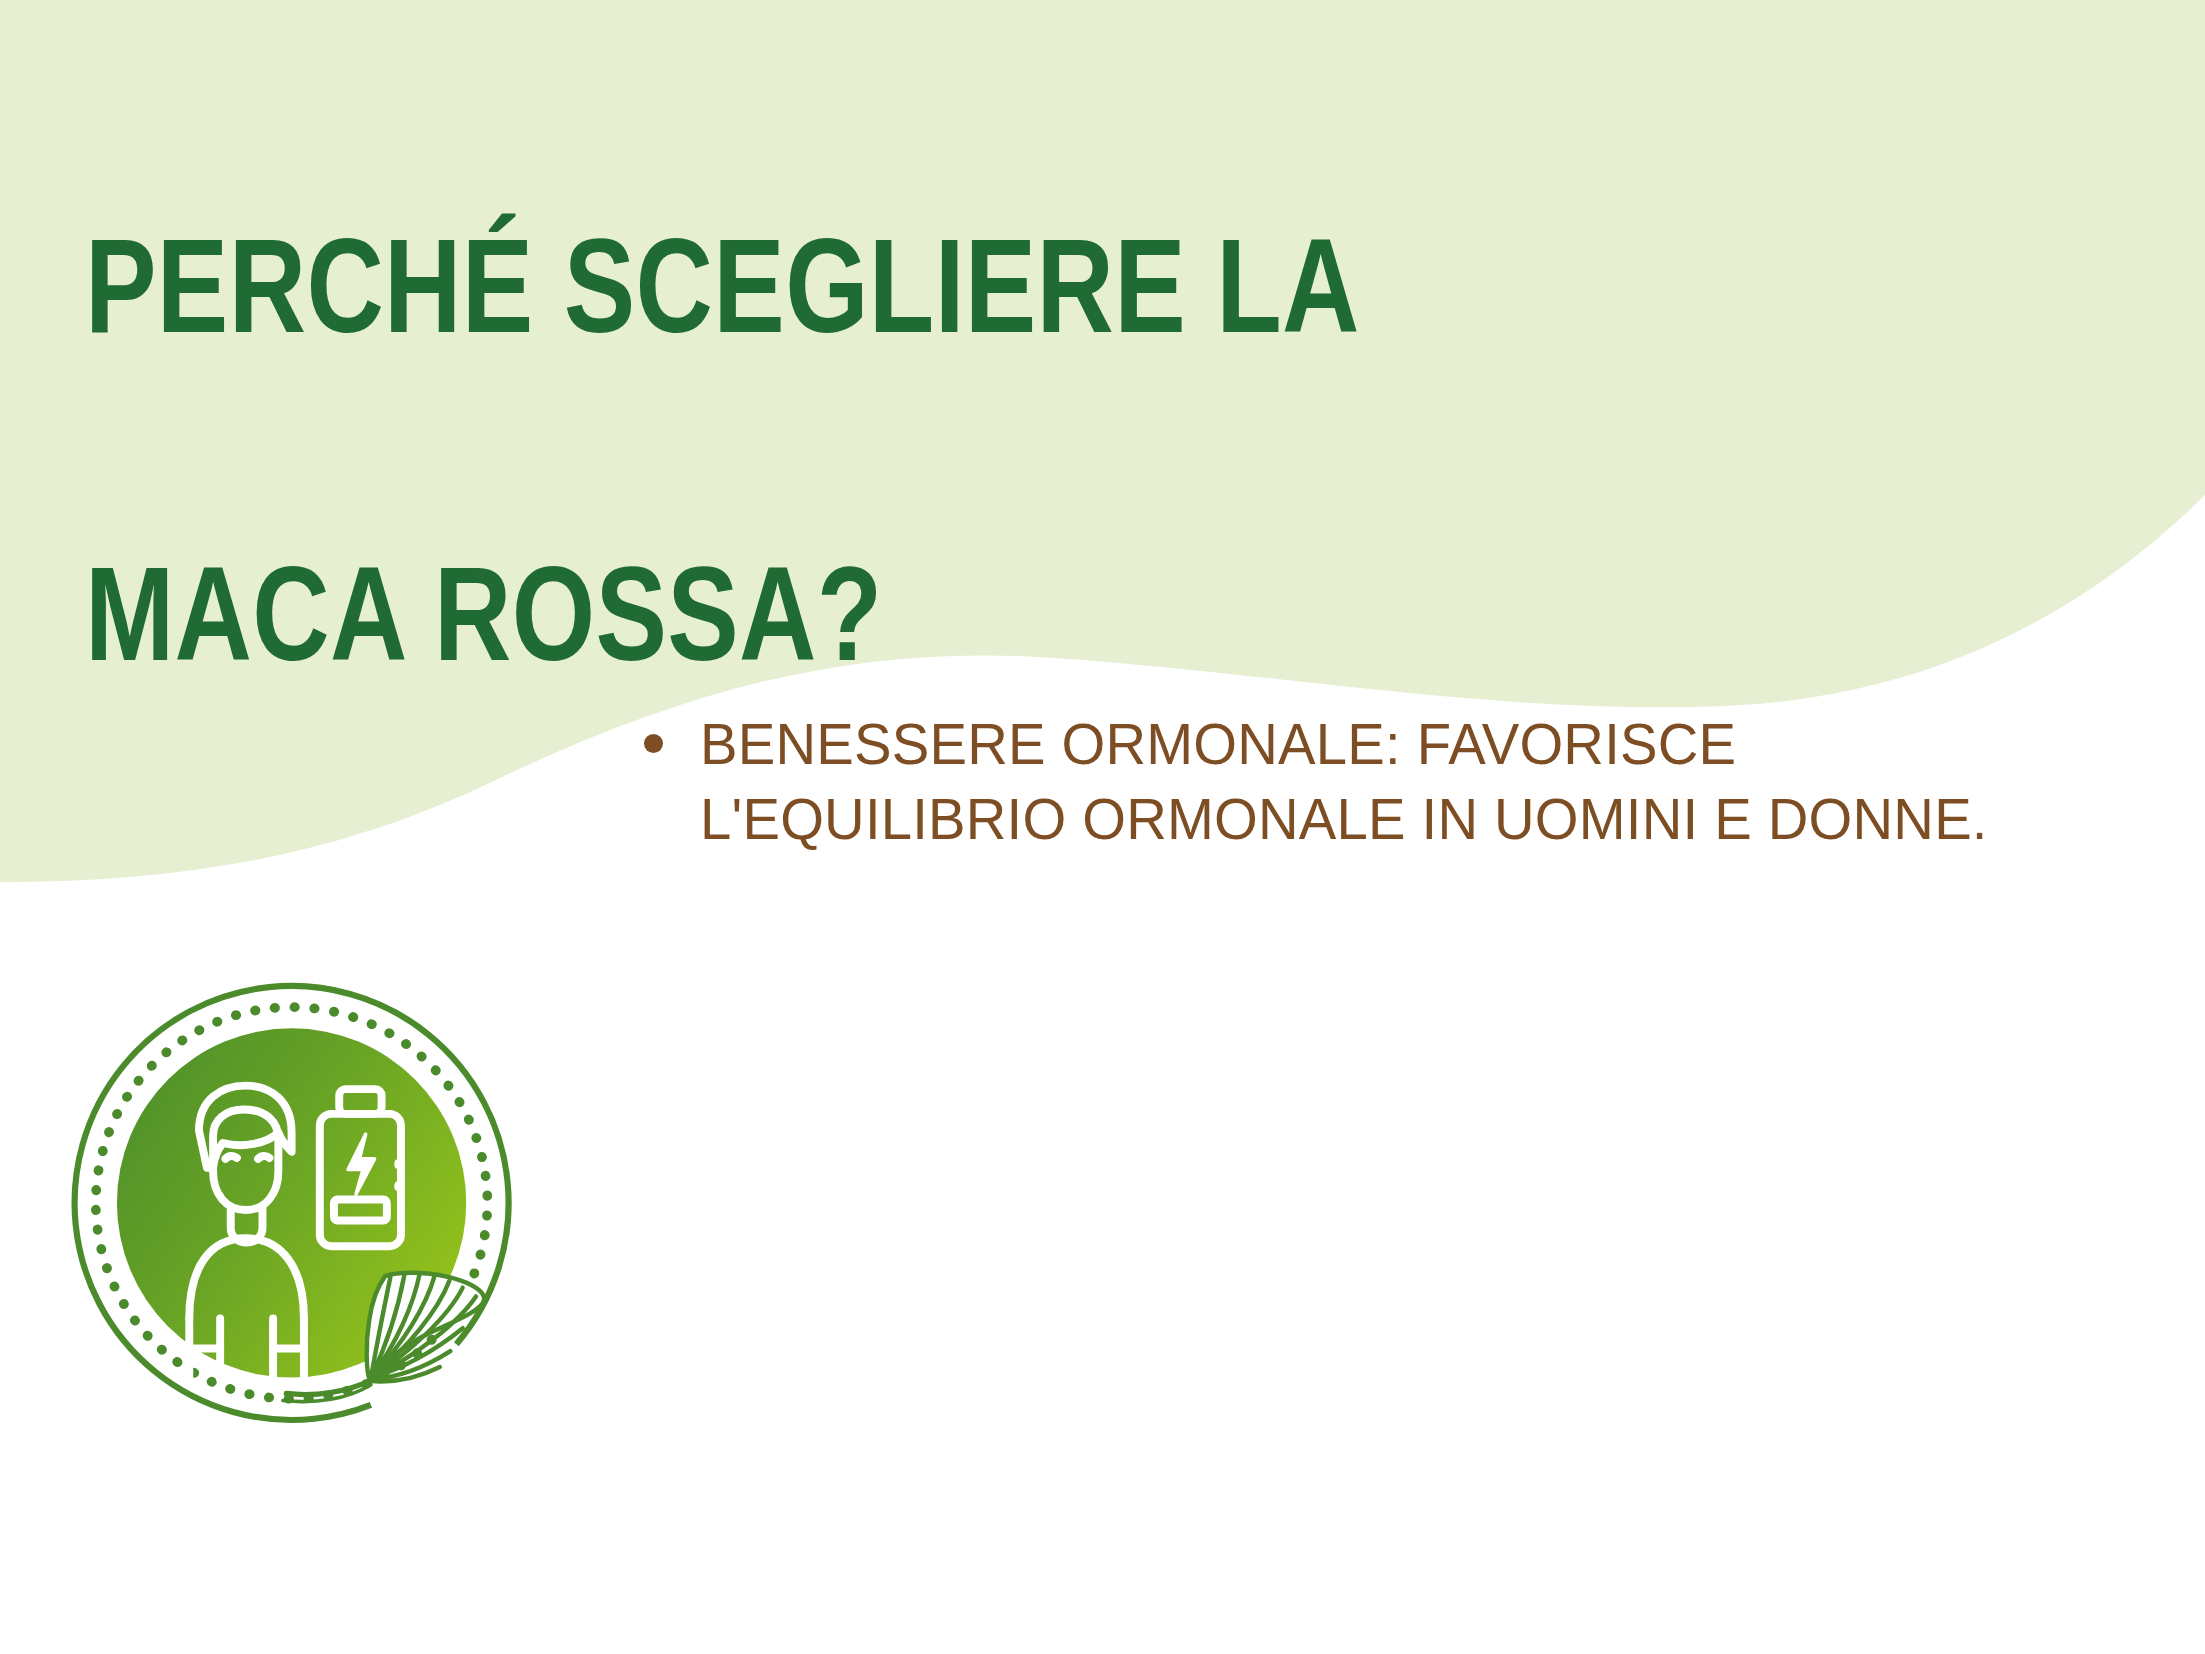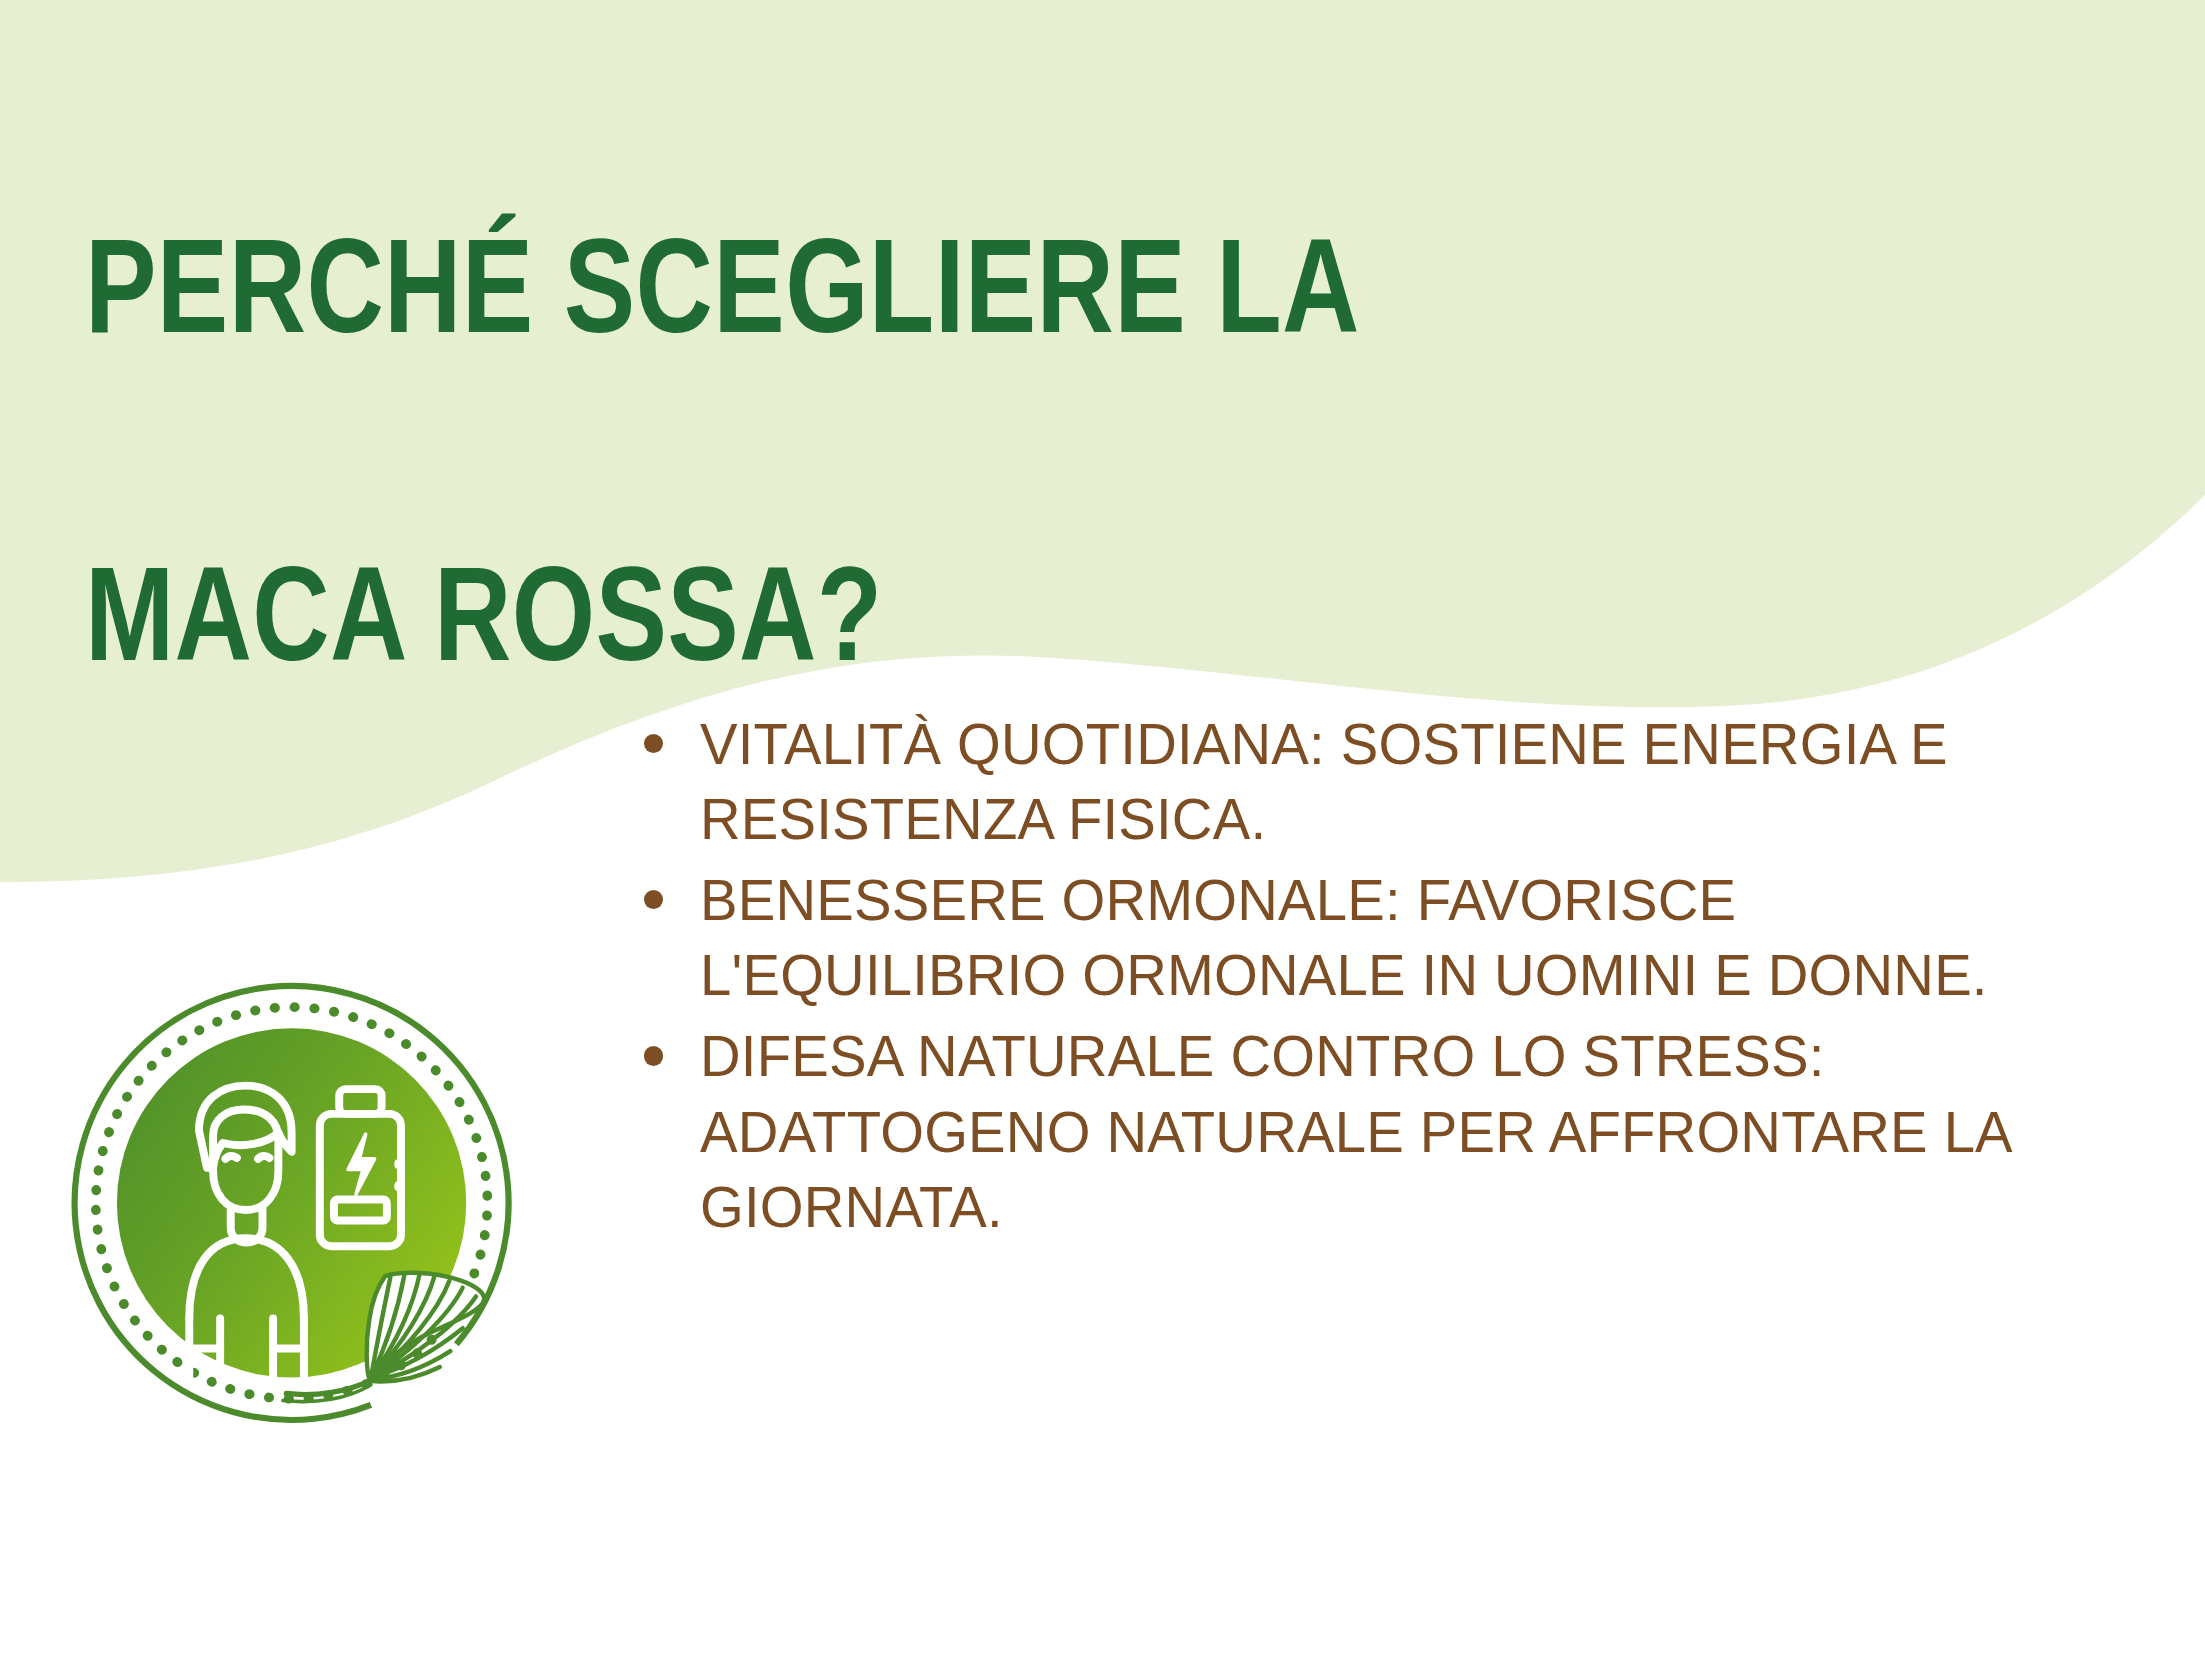--- a/index.html
+++ b/index.html
@@ -114,29 +114,21 @@
   </svg>
 
   <div class="heading">
     <span class="line">PERCHÉ SCEGLIERE LA</span>
     <span class="line">MACA ROSSA?</span>
   </div>
 
   <ul class="bullets">
     <li class="bullet-item">
       <span class="bullet-dot"></span>
-      <span class="bullet-text">VITALITÀ QUOTIDIANA: SOSTIENE ENERGIA E RESISTENZA FISICA.</span>
-    </li>
-    <li class="bullet-item">
-      <span class="bullet-dot"></span>
       <span class="bullet-text">BENESSERE ORMONALE: FAVORISCE L'EQUILIBRIO ORMONALE IN UOMINI E DONNE.</span>
-    </li>
-    <li class="bullet-item">
-      <span class="bullet-dot"></span>
-      <span class="bullet-text">DIFESA NATURALE CONTRO LO STRESS: ADATTOGENO NATURALE PER AFFRONTARE LA GIORNATA.</span>
     </li>
   </ul>
 
   <div class="badge">
     <svg viewBox="0 0 580 560" aria-hidden="true">
       <defs>
         <linearGradient id="gbadge" x1="0" y1="0.15" x2="1" y2="0.85">
           <stop offset="0%" stop-color="#4e8f2a"></stop>
           <stop offset="45%" stop-color="#6aa525"></stop>
           <stop offset="100%" stop-color="#9ac61a"></stop>

